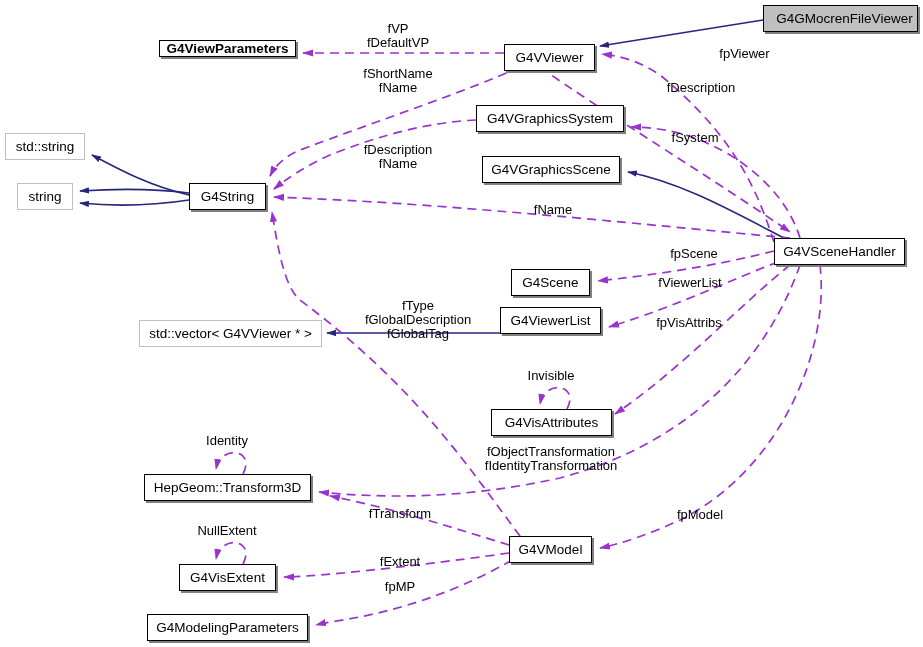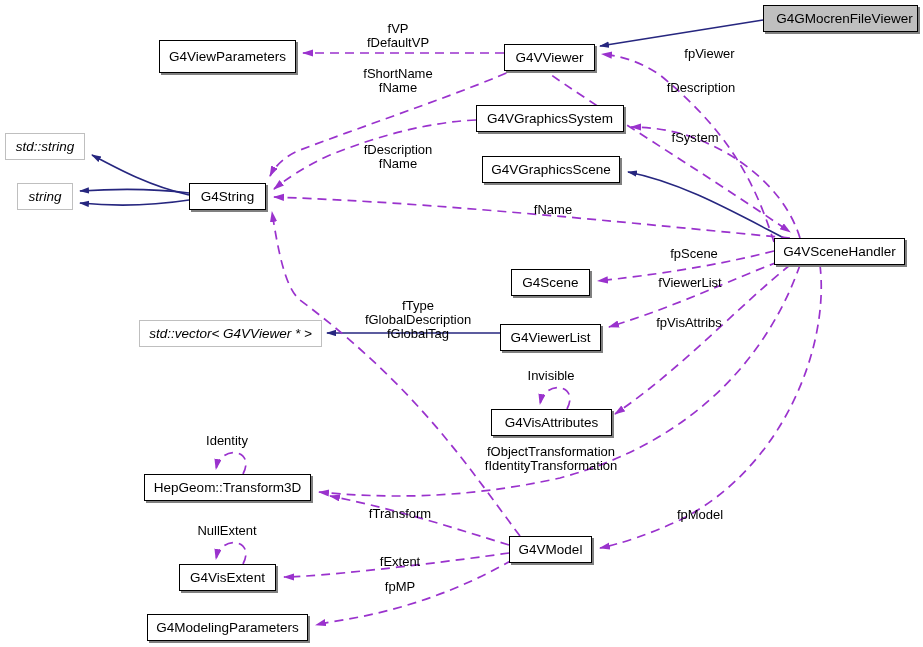--- a/index.html
+++ b/index.html
@@ -38,21 +38,20 @@
     border: 1px solid #000000;
     z-index: 5;
   }
   .node.solid {
     border: 1px solid #000000;
     box-shadow: 2px 2px 0 0 #808080;
   }
   .node.light {
     border: 1px solid #bfbfbf;
     box-shadow: none;
-    font-style: italic;
   }
   .node.highlight {
     background: #bfbfbf;
     border: 1px solid #000000;
     box-shadow: 2px 2px 0 0 #808080;
   }
   .edge-label {
     position: absolute;
     font-size: 13px;
     line-height: 14px;
@@ -108,21 +107,21 @@
       <path d="M243,564 C256,539 221,534 216,559" marker-end="url(#arrow-usage)"></path>
       <path d="M509,553 C460,560 380,570 320,575 C305,576 295,577 284,577" marker-end="url(#arrow-usage)"></path>
       <path d="M512,560 C460,590 400,612 330,622 C325,623 320,624 316,625" marker-end="url(#arrow-usage)"></path>
     </g>
   </svg>
 
   <div class="node highlight" style="left:763px; top:5px; width:155px; height:27px;padding-left:8px;">
     <span>G4GMocrenFileViewer</span>
   </div>
 
-  <div class="node solid" style="left:159px; top:40px; width:137px; height:33px;">
+  <div class="node solid" style="left:159px; top:40px; width:137px; height:17px;font-weight:bold;">
     <span>G4ViewParameters</span>
   </div>
 
   <div class="node solid" style="left:504px; top:44px; width:91px; height:27px;">
     <span>G4VViewer</span>
   </div>
 
   <div class="node solid" style="left:476px; top:105px; width:148px; height:27px;">
     <span>G4VGraphicsSystem</span>
   </div>
@@ -148,21 +147,21 @@
   </div>
 
   <div class="node solid" style="left:511px; top:269px; width:79px; height:27px;">
     <span>G4Scene</span>
   </div>
 
   <div class="node light" style="left:139px; top:320px; width:183px; height:27px;">
     <span>std::vector&lt; G4VViewer * &gt;</span>
   </div>
 
-  <div class="node solid" style="left:500px; top:324px; width:101px; height:27px;">
+  <div class="node solid" style="left:500px; top:307px; width:101px; height:27px;">
     <span>G4ViewerList</span>
   </div>
 
   <div class="node solid" style="left:491px; top:409px; width:121px; height:27px;">
     <span>G4VisAttributes</span>
   </div>
 
   <div class="node solid" style="left:144px; top:474px; width:167px; height:27px;">
     <span>HepGeom::Transform3D</span>
   </div>
@@ -177,21 +176,21 @@
 
   <div class="node solid" style="left:147px; top:614px; width:161px; height:27px;">
     <span>G4ModelingParameters</span>
   </div>
 
   <div class="edge-label" style="left:398px; top:22px;">
     <div>fVP</div>
     <div>fDefaultVP</div>
   </div>
 
-  <div class="edge-label" style="left:693px; top:47px;padding-left:33px;">
+  <div class="edge-label" style="left:728px; top:47px;padding-left:33px;">
     <div>fpViewer</div>
   </div>
 
   <div class="edge-label" style="left:398px; top:67px;">
     <div>fShortName</div>
     <div>fName</div>
   </div>
 
   <div class="edge-label" style="left:701px; top:81px;">
     <div>fDescription</div>

